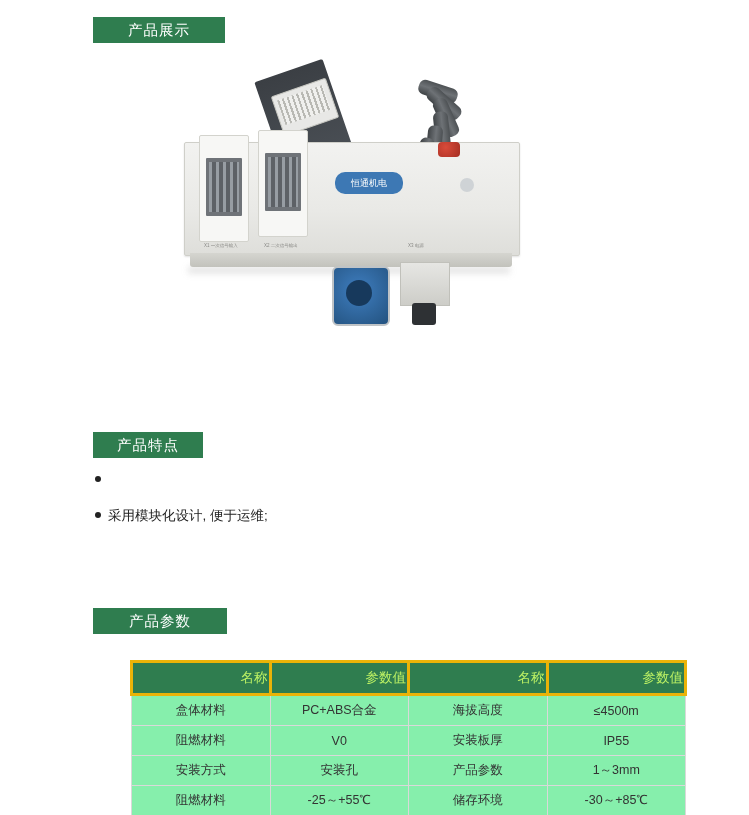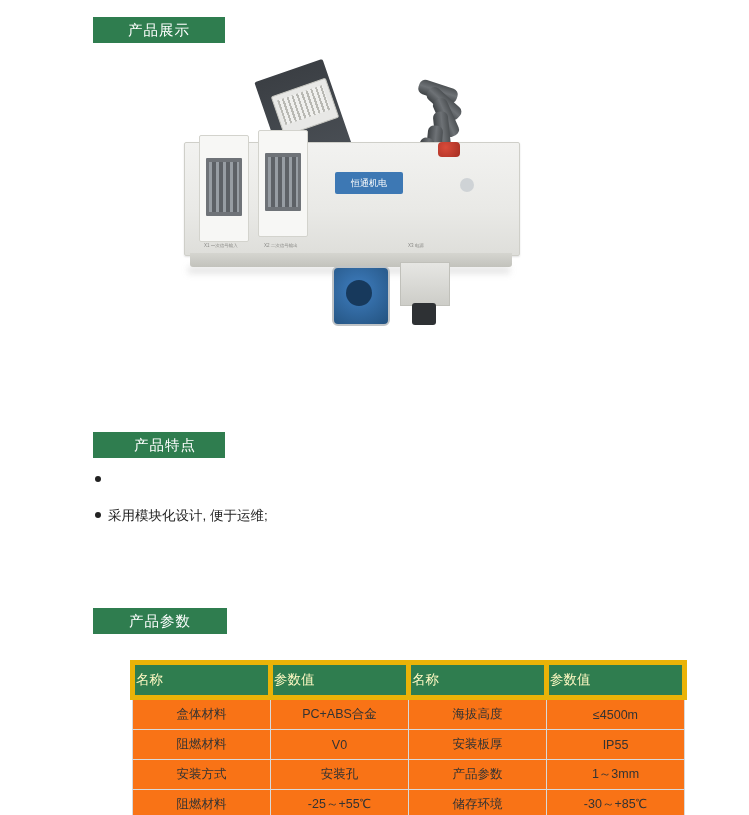--- a/index.html
+++ b/index.html
@@ -22,21 +22,21 @@
     height: 26px;
     background: #2f7d4f;
     color: #ffffff;
     font-size: 14.5px;
     line-height: 26px;
     text-align: center;
     letter-spacing: 1px;
     font-weight: normal;
   }
   #header-showcase { left: 93px; top: 17px; width: 132px; }
-  #header-features { left: 93px; top: 432px; width: 120px; padding-left: 12px; }
+  #header-features { left: 93px; top: 432px; width: 110px; }
   #header-params   { left: 93px; top: 608px; width: 134px; }
 
   
   #product-image {
     position: absolute;
     left: 160px;
     top: 80px;
     width: 400px;
     height: 290px;
   }
@@ -69,34 +69,34 @@
   #params-table {
     position: absolute;
     left: 130px;
     top: 660px;
     width: 557px;
     border-collapse: collapse;
     table-layout: fixed;
   }
   #params-table th {
     background: #2f7d4f;
-    color: #fef9c3;
+    color: #bef264;
     font-size: 13.5px;
     font-weight: normal;
     height: 28px;
-    text-align: left;
-    border: 5px solid #eab308;
+    text-align: right;
+    border: 3px solid #eab308;
   }
   #params-table td {
     height: 27px;
     font-size: 12.5px;
     text-align: center;
     color: #333333;
     border: 1px solid #d9d9d9;
-    background: #f97316;
+    background: #86efac;
   }
   #params-table col.c1 { width: 25%; }
   #params-table col.c2 { width: 25%; }
   #params-table col.c3 { width: 25%; }
   #params-table col.c4 { width: 25%; }
 
   
   .ph { position: absolute; }
 
   
@@ -175,21 +175,21 @@
   #red-cap {
     left: 278px; top: 62px; width: 22px; height: 15px;
     background: radial-gradient(circle at 35% 35%, #d94b3a, #a52e22);
     border-radius: 4px;
   }
 
   
   #brand-label {
     left: 175px; top: 92px; width: 68px; height: 22px;
     background: #2f6fb0;
-    border-radius: 2px;
+    border-radius: 10px;
     opacity: 0.92;
   }
   #brand-text {
     position: absolute;
     left: 0; right: 0; top: 5px;
     text-align: center;
     font-size: 9px;
     color: #ffffff;
   }
 

